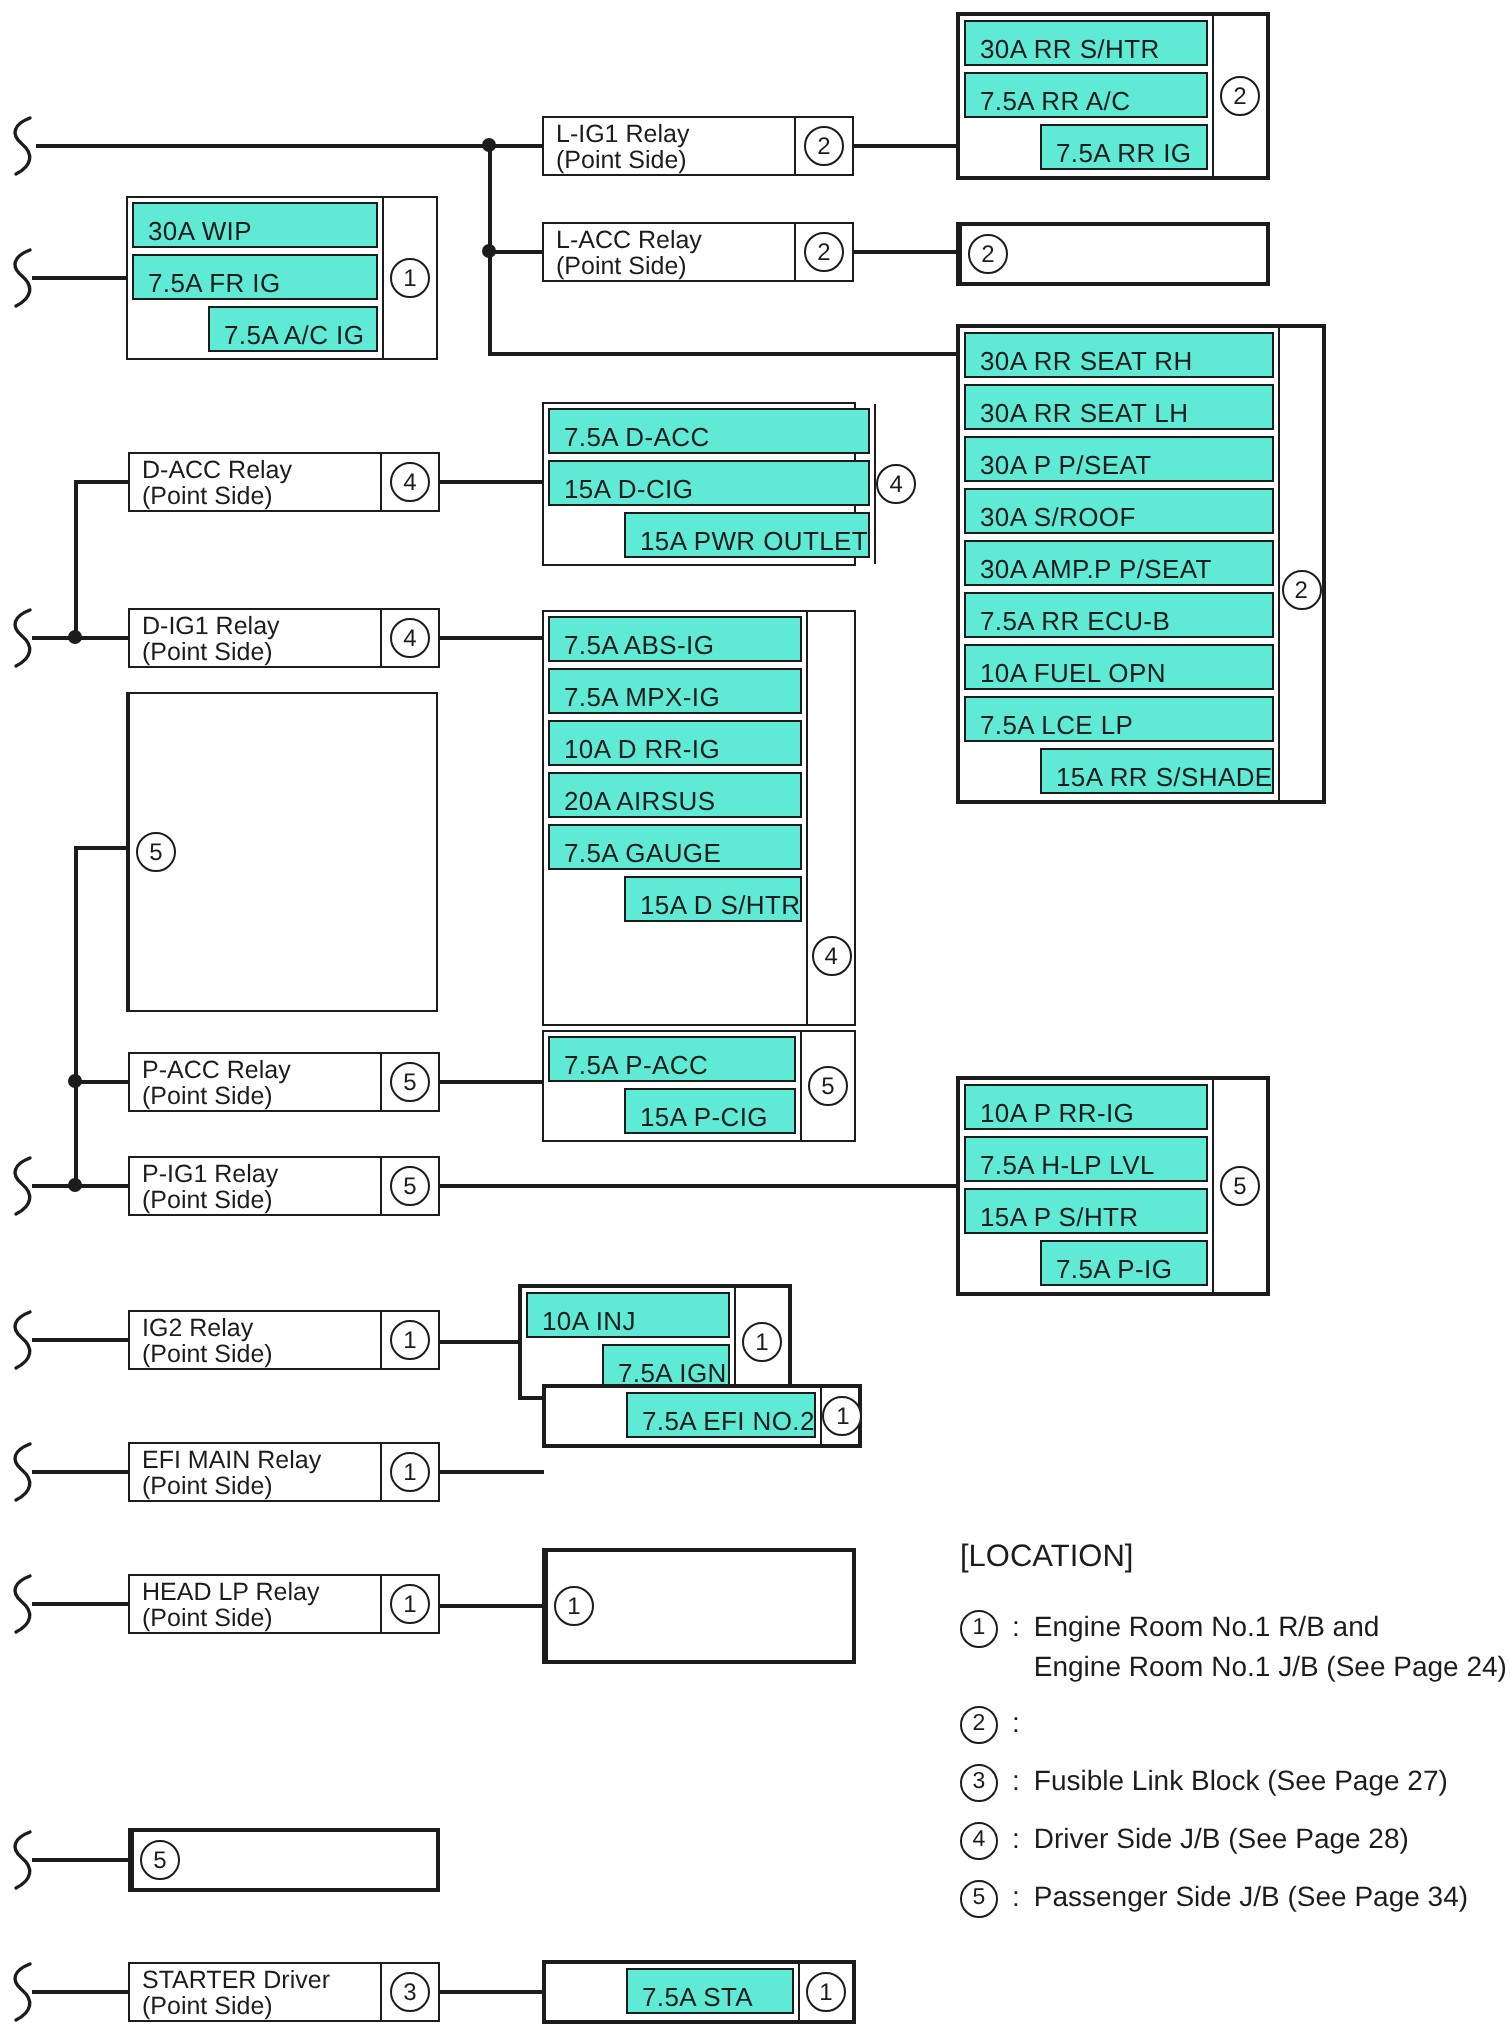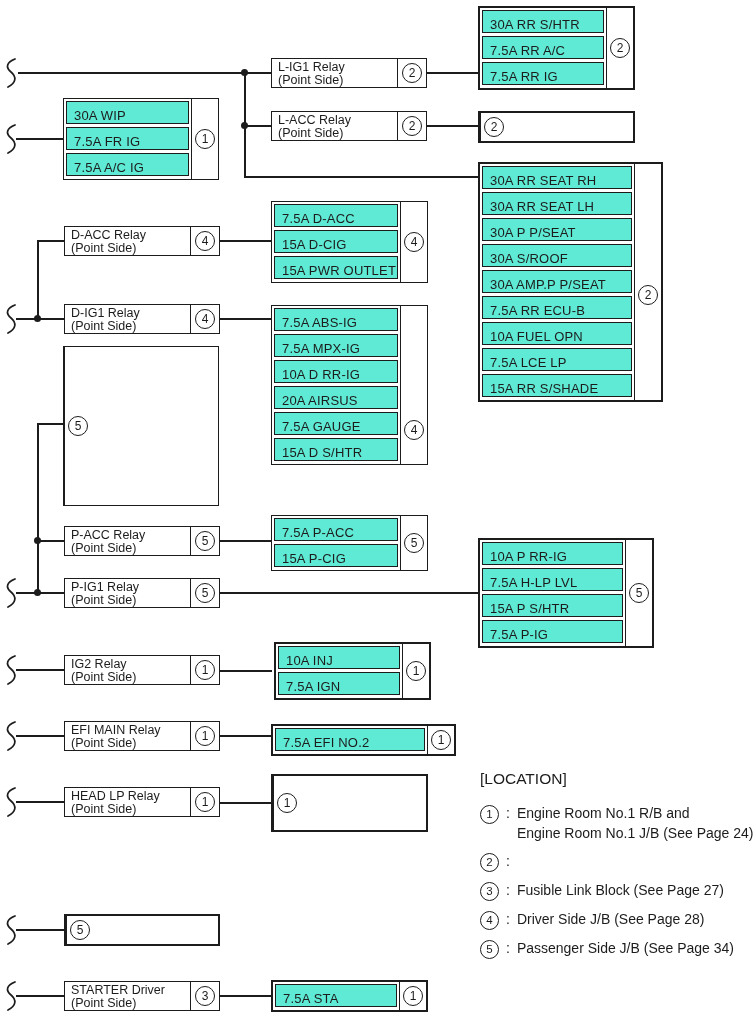--- a/index.html
+++ b/index.html
@@ -6,21 +6,21 @@
   html, body { margin: 0; padding: 0; background: #ffffff; }
   .canvas { position: relative; width: 755px; height: 1020px; background: #ffffff;
             font-family: "Liberation Sans", "DejaVu Sans", sans-serif; color: #1c1c1c; overflow: hidden; }
 
   
   .fusebox { position: absolute; display: flex; background: #fff; border: 2.4px solid #1c1c1c; }
   .fusebox.thin { border-width: 1.3px; }
   .rows { flex: 1; padding: 2px; display: flex; flex-direction: column; }
   .frow { height: 23px; border: 1.5px solid #1c1c1c; margin-bottom: 3px;
           display: flex; align-items: flex-end; padding-left: 7px; background: #5eead4; }
-  .frow:last-child { margin-bottom: 0; }
+  .frow:last-child { margin-bottom: 0; margin-left: 38px; }
   .ftxt { font-size: 13px; white-space: nowrap; letter-spacing: 0.2px; }
   .numcol { width: 27px; border-left: 1.8px solid #1c1c1c; display: flex;
             align-items: center; justify-content: center; }
   .numcol.low { align-items: flex-end; padding-bottom: 24px; }
   .numcol.midlow { padding-top: 25px; }
   .circ { width: 20px; height: 20px; min-width: 20px; border: 1.4px solid #1c1c1c; border-radius: 50%;
           display: inline-flex; align-items: center; justify-content: center;
           font-size: 12px; line-height: 1; background: #fff; }
 
   
@@ -294,21 +294,21 @@
         <span class="circ">4</span>
       </div>
   </div>
 
   <div class="fusebox thin" style="left:63px;top:346px;width:156px;height:160px">
     <div class="numcol">
         <span class="circ">5</span>
       </div>
   </div>
 
-  <div class="fusebox thin" style="left:271px;top:305px;width:157px;height:160px">
+  <div class="fusebox thin" style="left:271px;top:305px;width:157px;height:208px">
     <div class="rows">
       <div class="frow">
           <span class="ftxt">7.5A ABS-IG</span>
         </div>
       <div class="frow">
           <span class="ftxt">7.5A MPX-IG</span>
         </div>
       <div class="frow">
           <span class="ftxt">10A D RR-IG</span>
         </div>
@@ -334,55 +334,55 @@
         </div>
       <div class="frow">
           <span class="ftxt">15A P-CIG</span>
         </div>
     </div>
     <div class="numcol">
         <span class="circ">5</span>
       </div>
   </div>
 
-  <div class="fusebox" style="left:478px;top:538px;width:176px;height:110px">
+  <div class="fusebox" style="left:478px;top:538px;width:157px;height:110px">
     <div class="rows">
       <div class="frow">
           <span class="ftxt">10A P RR-IG</span>
         </div>
       <div class="frow">
           <span class="ftxt">7.5A H-LP LVL</span>
         </div>
       <div class="frow">
           <span class="ftxt">15A P S/HTR</span>
         </div>
       <div class="frow">
           <span class="ftxt">7.5A P-IG</span>
         </div>
     </div>
     <div class="numcol">
         <span class="circ">5</span>
       </div>
   </div>
 
-  <div class="fusebox" style="left:274px;top:642px;width:157px;height:58px">
+  <div class="fusebox" style="left:259px;top:642px;width:137px;height:58px">
     <div class="rows">
       <div class="frow">
           <span class="ftxt">10A INJ</span>
         </div>
       <div class="frow">
           <span class="ftxt">7.5A IGN</span>
         </div>
     </div>
     <div class="numcol">
         <span class="circ">1</span>
       </div>
   </div>
 
-  <div class="fusebox" style="left:271px;top:724px;width:185px;height:32px">
+  <div class="fusebox" style="left:271px;top:692px;width:160px;height:32px">
     <div class="rows">
       <div class="frow">
           <span class="ftxt">7.5A EFI NO.2</span>
         </div>
     </div>
     <div class="numcol">
         <span class="circ">1</span>
       </div>
   </div>
 

